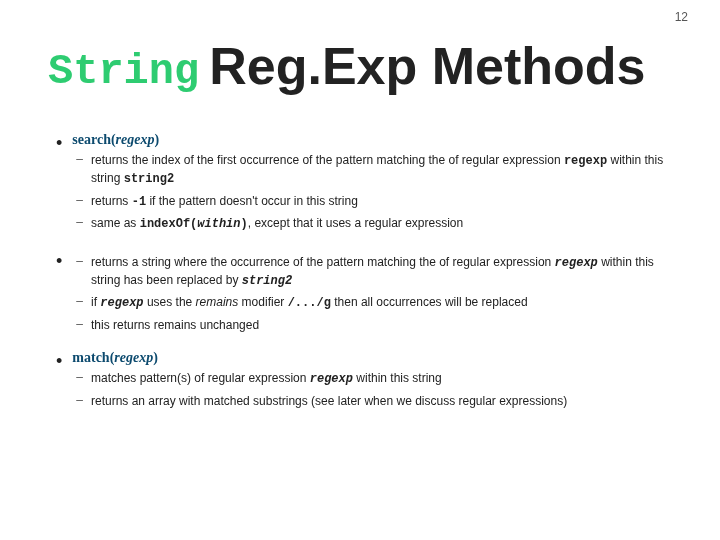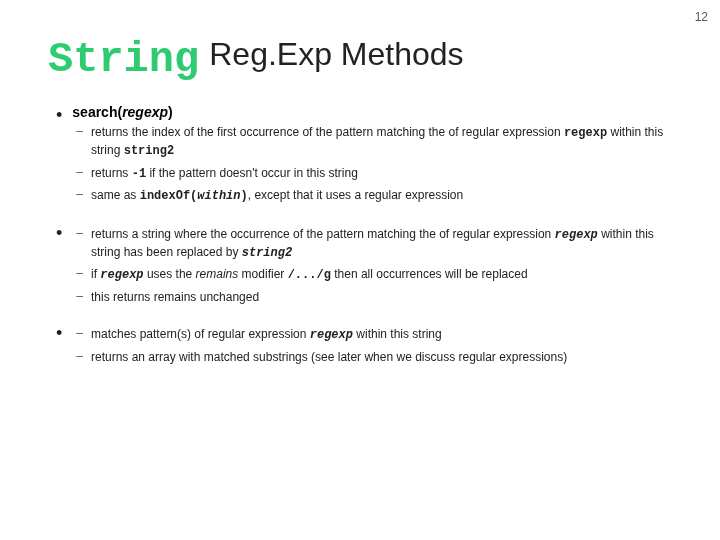--- a/index.html
+++ b/index.html
@@ -17,43 +17,43 @@
     .slide {
       width: 720px;
       height: 540px;
       position: relative;
       padding: 28px 48px 28px 48px;
     }
 
     .slide-number {
       position: absolute;
       top: 10px;
-      right: 12px;
+      right: 32px;
       font-size: 12px;
       color: #555;
     }
 
     .title-line {
       display: flex;
-      align-items: flex-start;
-      margin-bottom: 20px;
+      align-items: flex-end;
+      margin-bottom: 36px;
       margin-top: 8px;
     }
 
     .title-string {
       font-family: 'Courier New', Courier, monospace;
       font-size: 42px;
       font-weight: bold;
       color: #2ecc71;
       margin-right: 10px;
     }
 
     .title-rest {
-      font-size: 32px;
-      font-weight: normal;
+      font-size: 52px;
+      font-weight: bold;
       color: #222;
     }
 
     .content {
       padding-left: 8px;
     }
 
     .bullet-section {
       display: flex;
       align-items: flex-start;
@@ -66,24 +66,24 @@
       margin-right: 10px;
       margin-top: 1px;
       flex-shrink: 0;
     }
 
     .bullet-body {
       flex: 1;
     }
 
     .method-name {
-      font-family: Liberation Sans, sans-serif;
+      font-family: Liberation Serif, serif;
       font-size: 14px;
       font-weight: bold;
-      color: #000000;
+      color: #0c4a6e;
     }
 
     .sub-items {
       padding-left: 4px;
       margin-top: 4px;
     }
 
     .sub-item {
       display: flex;
       align-items: flex-start;
@@ -179,20 +179,21 @@
               this returns remains unchanged
             </span>
           </div>
         </div>
       </div>
     </div>
 
     <div class="bullet-section">
       <span class="bullet-dot">•</span>
       <div class="bullet-body">
+        <span class="method-name">match(<span class="italic">regexp</span>)</span>
         <div class="sub-items">
           <div class="sub-item">
             <span class="dash">–</span>
             <span class="sub-text">
               matches pattern(s) of regular expression <code class="code-inline italic">regexp</code> within this string
             </span>
           </div>
           <div class="sub-item">
             <span class="dash">–</span>
             <span class="sub-text">

